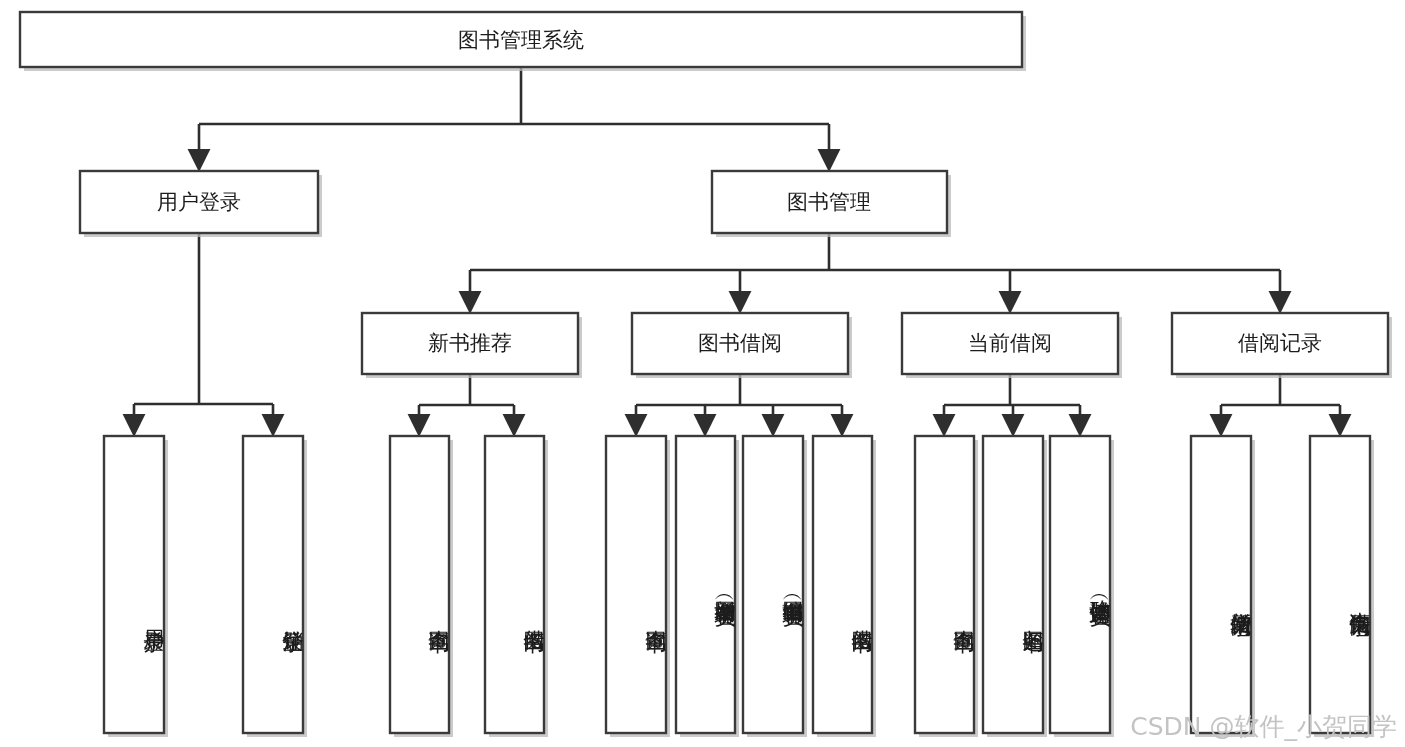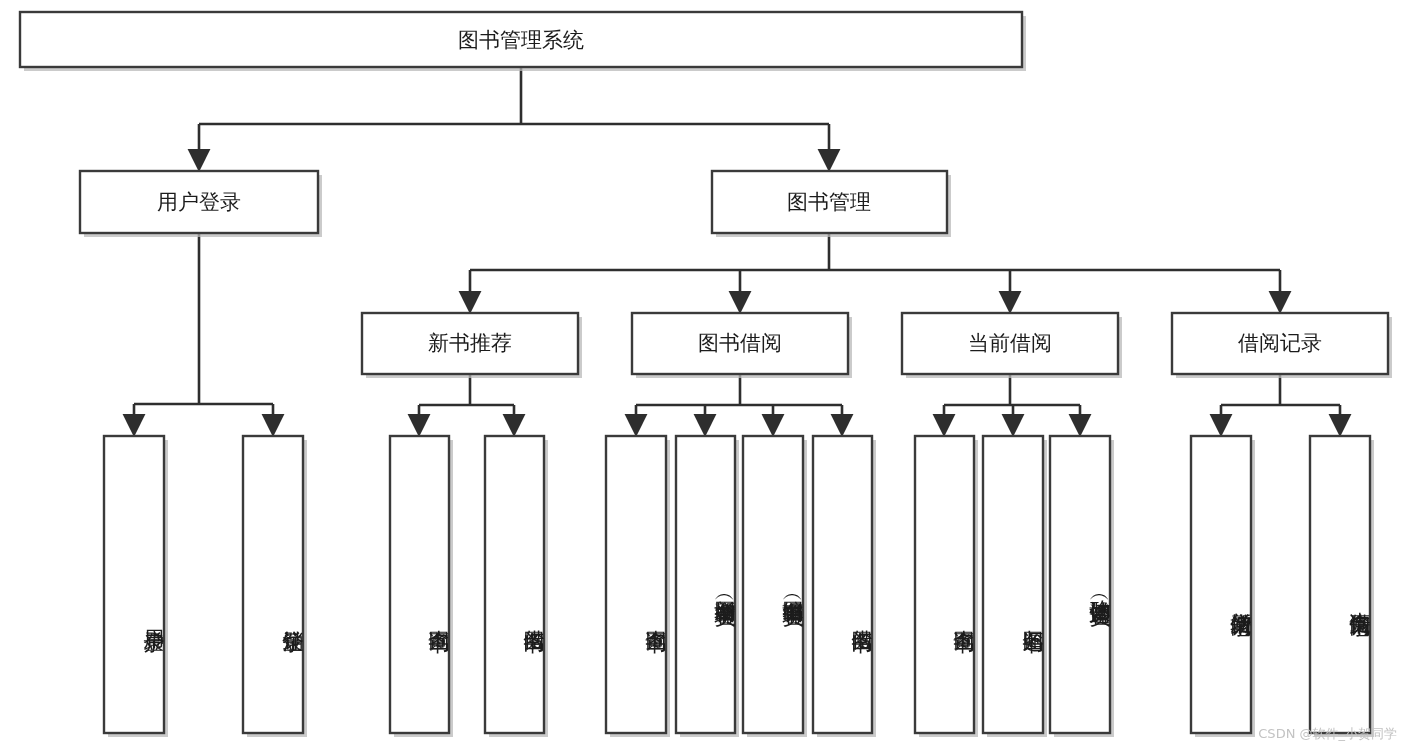--- a/index.html
+++ b/index.html
@@ -64,21 +64,21 @@
     align-items: flex-start;
     justify-content: center;
     white-space: nowrap;
     pointer-events: none;
   }
   .watermark {
     position: absolute;
     right: 8px;
     bottom: 4px;
     font-family: "DejaVu Sans", "Liberation Sans", sans-serif;
-    font-size: 13px;
+    font-size: 25px;
     color: #c3c3c3;
     white-space: nowrap;
     user-select: none;
   }
 </style>
 </head>
 <body>
 
 <div id="diagram-root">
 

